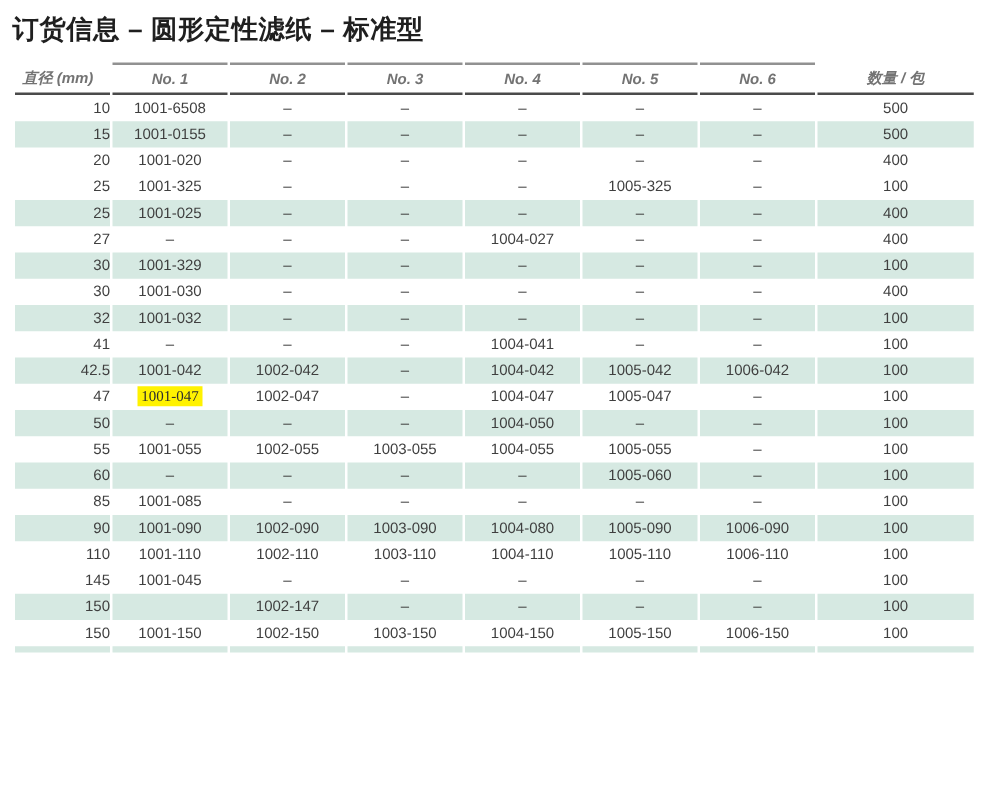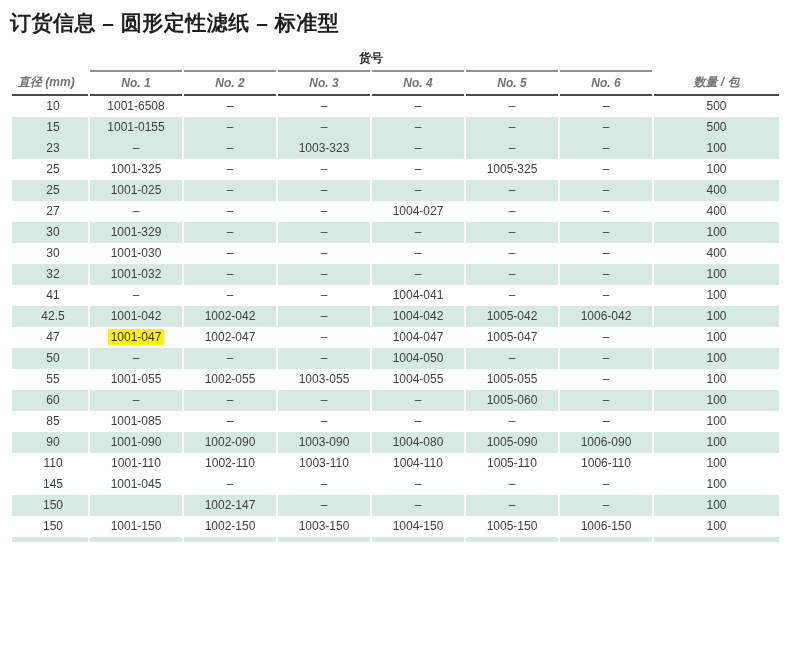--- a/index.html
+++ b/index.html
@@ -31,52 +31,47 @@
     font-weight: bold; color: #737373; text-align: center;
     border-bottom: 2px solid var(--dark-line, #4a4a4a);
     font-style: italic;
   }
   thead th.no-col { border-top: 2px solid var(--group-line, #919191); }
   thead th.dia-col { text-align: left; padding-left: 6px; }
   tbody td {
     height: 21px; line-height: 21px; text-align: center;
     white-space: nowrap; overflow: hidden;
   }
-  tbody td.dia-cell { text-align: center; padding-left: 6px; }
+  tbody td.dia-cell { text-align: right; padding-left: 6px; }
   tbody tr.stripe td { background: var(--stripe, #d6e9e2); }
   tbody tr.last td { border-bottom: 2px solid var(--dark-line, #4a4a4a); }
   tbody tr.partial td { height: 5px; line-height: 5px; background: var(--stripe, #d6e9e2); }
   span.hl {
     background: var(--highlight, #fff200);
-    padding: 1px 3px; color: #2e2e2e;
+    padding: 1px 3px; color: #2e2e2e; font-family: Liberation Serif, serif;
   }
 </style>
 </head>
 <body>
 
 <div class="page">
   <h1 class="title">订货信息 – 圆形定性滤纸 – 标准型</h1>
 
   <table class="order-table">
     <colgroup>
       <col class="c-dia">
         <col class="c-code">
         <col class="c-code">
         <col class="c-code">
       <col class="c-code">
         <col class="c-code">
         <col class="c-code">
         <col class="c-qty">
     </colgroup>
     <thead>
-      <tr>
-        <td></td>
-        <td class="group-label" colspan="6">货号</td>
-        <td></td>
-      </tr>
       <tr>
         <th class="dia-col">直径 (mm)</th>
         <th class="no-col">No. 1</th>
         <th class="no-col">No. 2</th>
         <th class="no-col">No. 3</th>
         <th class="no-col">No. 4</th>
         <th class="no-col">No. 5</th>
         <th class="no-col">No. 6</th>
         <th>数量 / 包</th>
       </tr>
@@ -95,29 +90,29 @@
         <tr class="stripe">
           <td class="dia-cell">15</td>
           <td>1001-0155</td>
           <td>–</td>
           <td>–</td>
           <td>–</td>
           <td>–</td>
           <td>–</td>
           <td>500</td>
         </tr>
-        <tr class="stripe">
-          <td class="dia-cell">23</td>
-          <td>–</td>
-          <td>–</td>
-          <td>1003-323</td>
-          <td>–</td>
-          <td>–</td>
-          <td>–</td>
-          <td>100</td>
+        <tr>
+          <td class="dia-cell">20</td>
+          <td>1001-020</td>
+          <td>–</td>
+          <td>–</td>
+          <td>–</td>
+          <td>–</td>
+          <td>–</td>
+          <td>400</td>
         </tr>
         <tr>
           <td class="dia-cell">25</td>
           <td>1001-325</td>
           <td>–</td>
           <td>–</td>
           <td>–</td>
           <td>1005-325</td>
           <td>–</td>
           <td>100</td>

